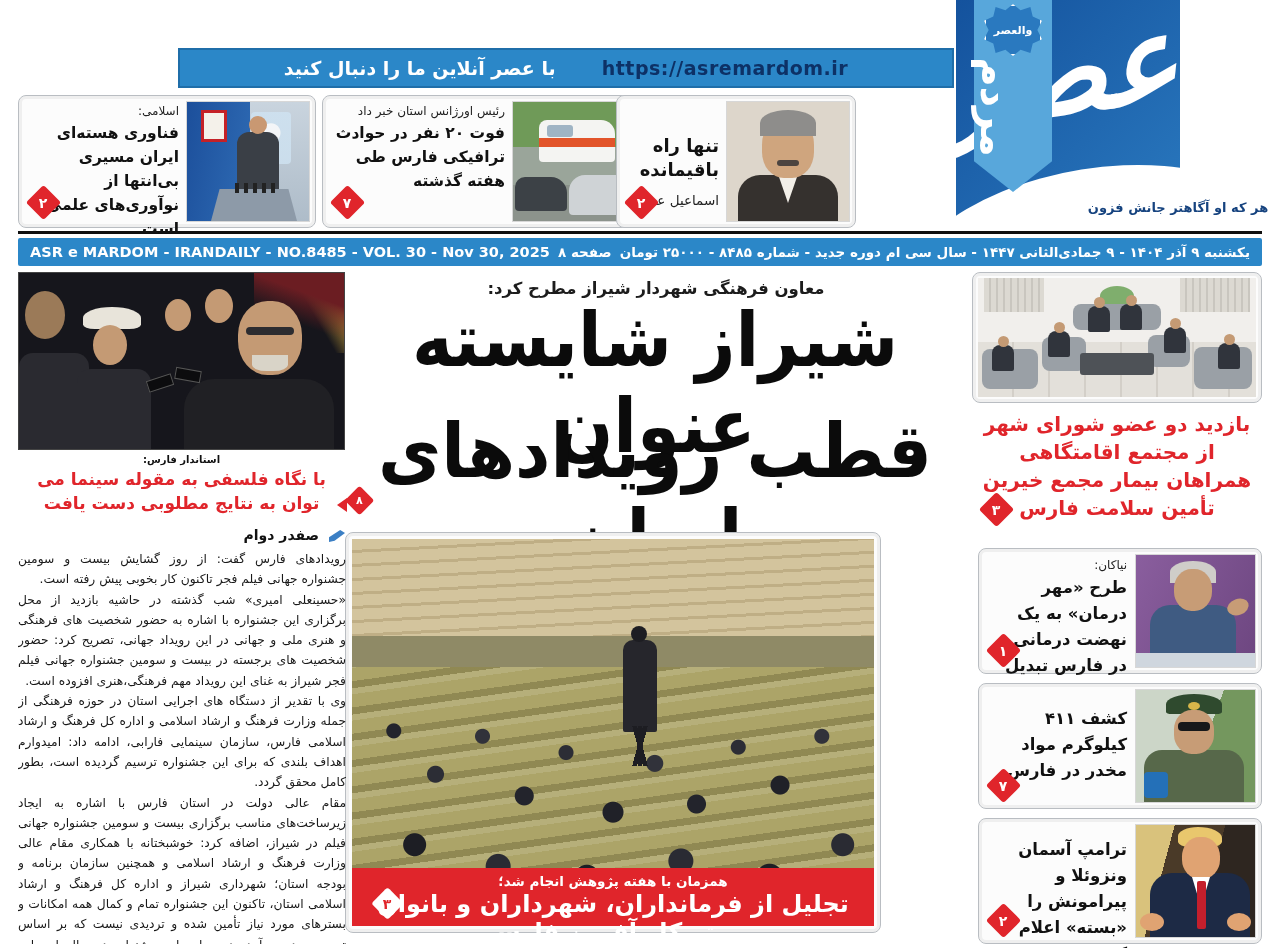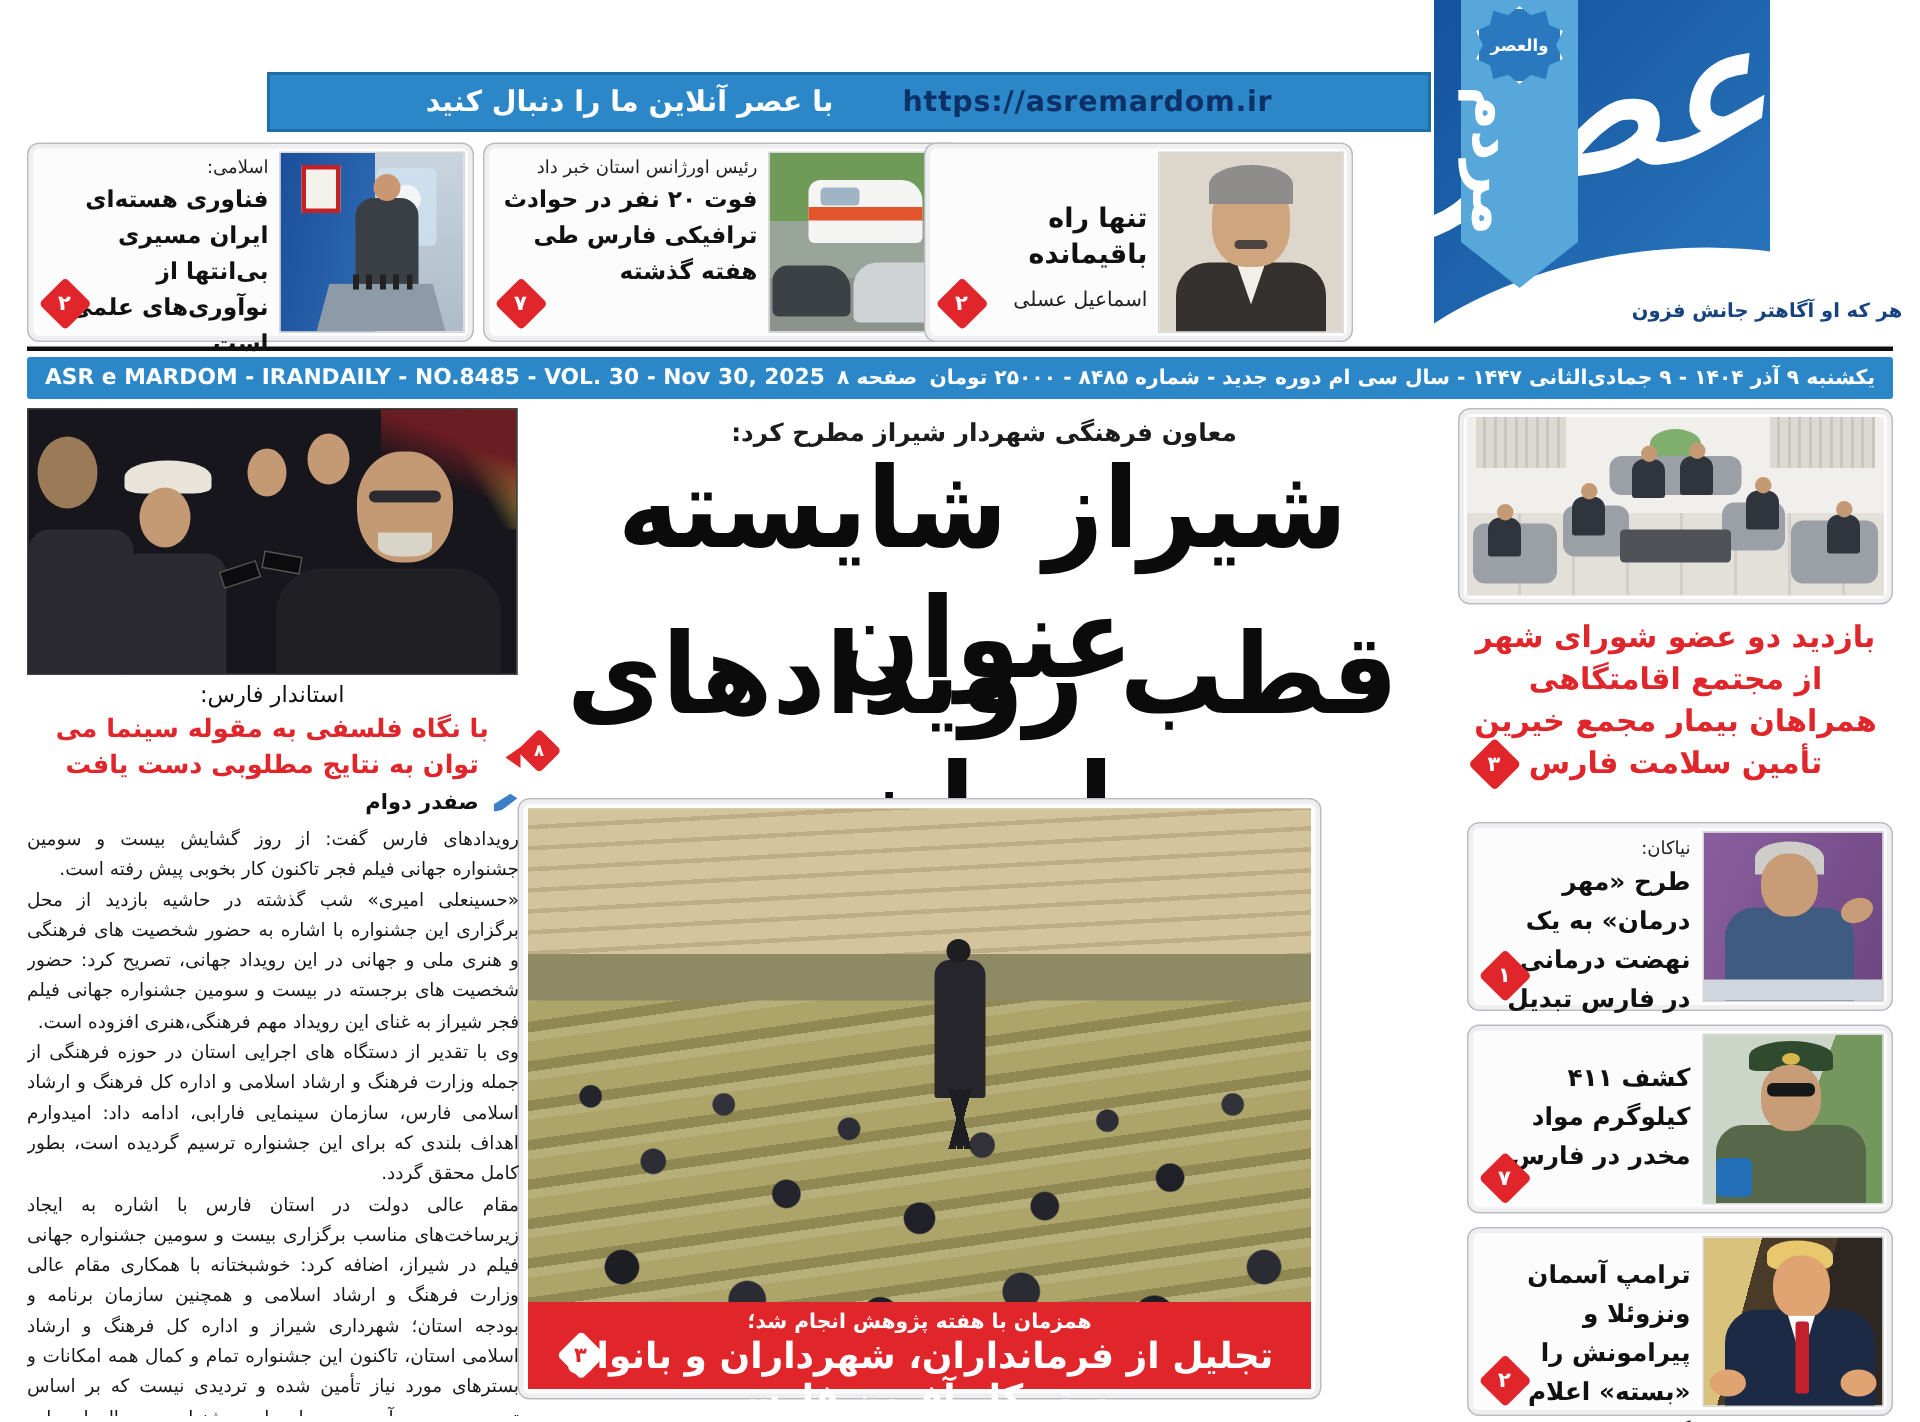--- a/index.html
+++ b/index.html
@@ -156,21 +156,21 @@
   .lp-head { position:absolute; border-radius:50%; background:#c49a74; }
   .lp-cap { position:absolute; left:64px; top:34px; width:58px; height:22px; background:#e8e4da; border-radius:50% 50% 20% 20%; }
   .lp-main { position:absolute; right:42px; top:28px; width:64px; height:74px; background:#c49a74; border-radius:46%; }
   .lp-main::before { content:""; position:absolute; left:8px; top:26px; width:48px; height:8px; background:#2c2c30; border-radius:4px; } 
   .lp-main::after { content:""; position:absolute; left:14px; bottom:4px; width:36px; height:16px; background:#d9d4c8; border-radius:0 0 40% 40%; } 
   .lp-suit { position:absolute; right:10px; bottom:0; width:150px; height:70px; background:#202024; border-radius:30px 30px 0 0; }
   .lp-fig { position:absolute; background:#2a2a30; border-radius:14px 14px 0 0; }
   .lp-phone { position:absolute; width:26px; height:12px; background:#0c0c0e; border:1px solid #555; transform:rotate(-18deg); }
 
   .left-caption { position:absolute; left:18px; top:454px; width:327px; text-align:center; direction:rtl; }
-  .left-caption .k { font-size:15px; font-weight:normal; color:#111; }
+  .left-caption .k { font-size:10px; font-weight:bold; color:#111; }
   .left-caption .h { font-size:17px; font-weight:bold; color:#e0252b; line-height:24px; margin-top:2px; }
   .red-arrow { position:absolute; left:337px; top:498px; width:0; height:0;
                border-top:7px solid transparent; border-bottom:7px solid transparent; border-right:10px solid #e0252b; }
   .byline-row { position:absolute; left:18px; top:527px; width:327px; direction:rtl; text-align:right;
                 font-size:14px; font-weight:bold; color:#111; }
   .pen-icon { display:inline-block; width:16px; height:12px; background:#3b7fc4;
               clip-path:polygon(0 60%,70% 0,100% 25%,35% 90%,0 100%); margin-left:5px; vertical-align:middle; }
   .body-text { position:absolute; left:18px; top:549px; width:328px; height:395px; overflow:hidden;
                direction:rtl; text-align:justify; font-size:12.3px; line-height:20.3px; color:#191919; }
   .body-text p { margin-bottom:0; }
@@ -282,21 +282,21 @@
           <div class="amb"></div>
           <div class="car1"></div>
           <div class="car2"></div>
         </div>
     </div>
     <div class="diamond">
         <span>۷</span>
       </div>
   </div>
 
-  <div class="frame tbox" style="left:616px;width:286px;">
+  <div class="frame tbox" style="left:616px;width:240px;">
     <div class="txt" style="top:38px;">
       <div class="head-sm" style="font-size:18px;">تنها راه باقیمانده</div>
       <div class="kicker-sm" style="font-size:13.5px;margin-top:10px;">اسماعیل عسلی</div>
     </div>
     <div class="photo">
       <div class="ph-port">
           <div class="suit"></div>
           <div class="shirt"></div>
           <div class="head"></div>
           <div class="hair"></div>

